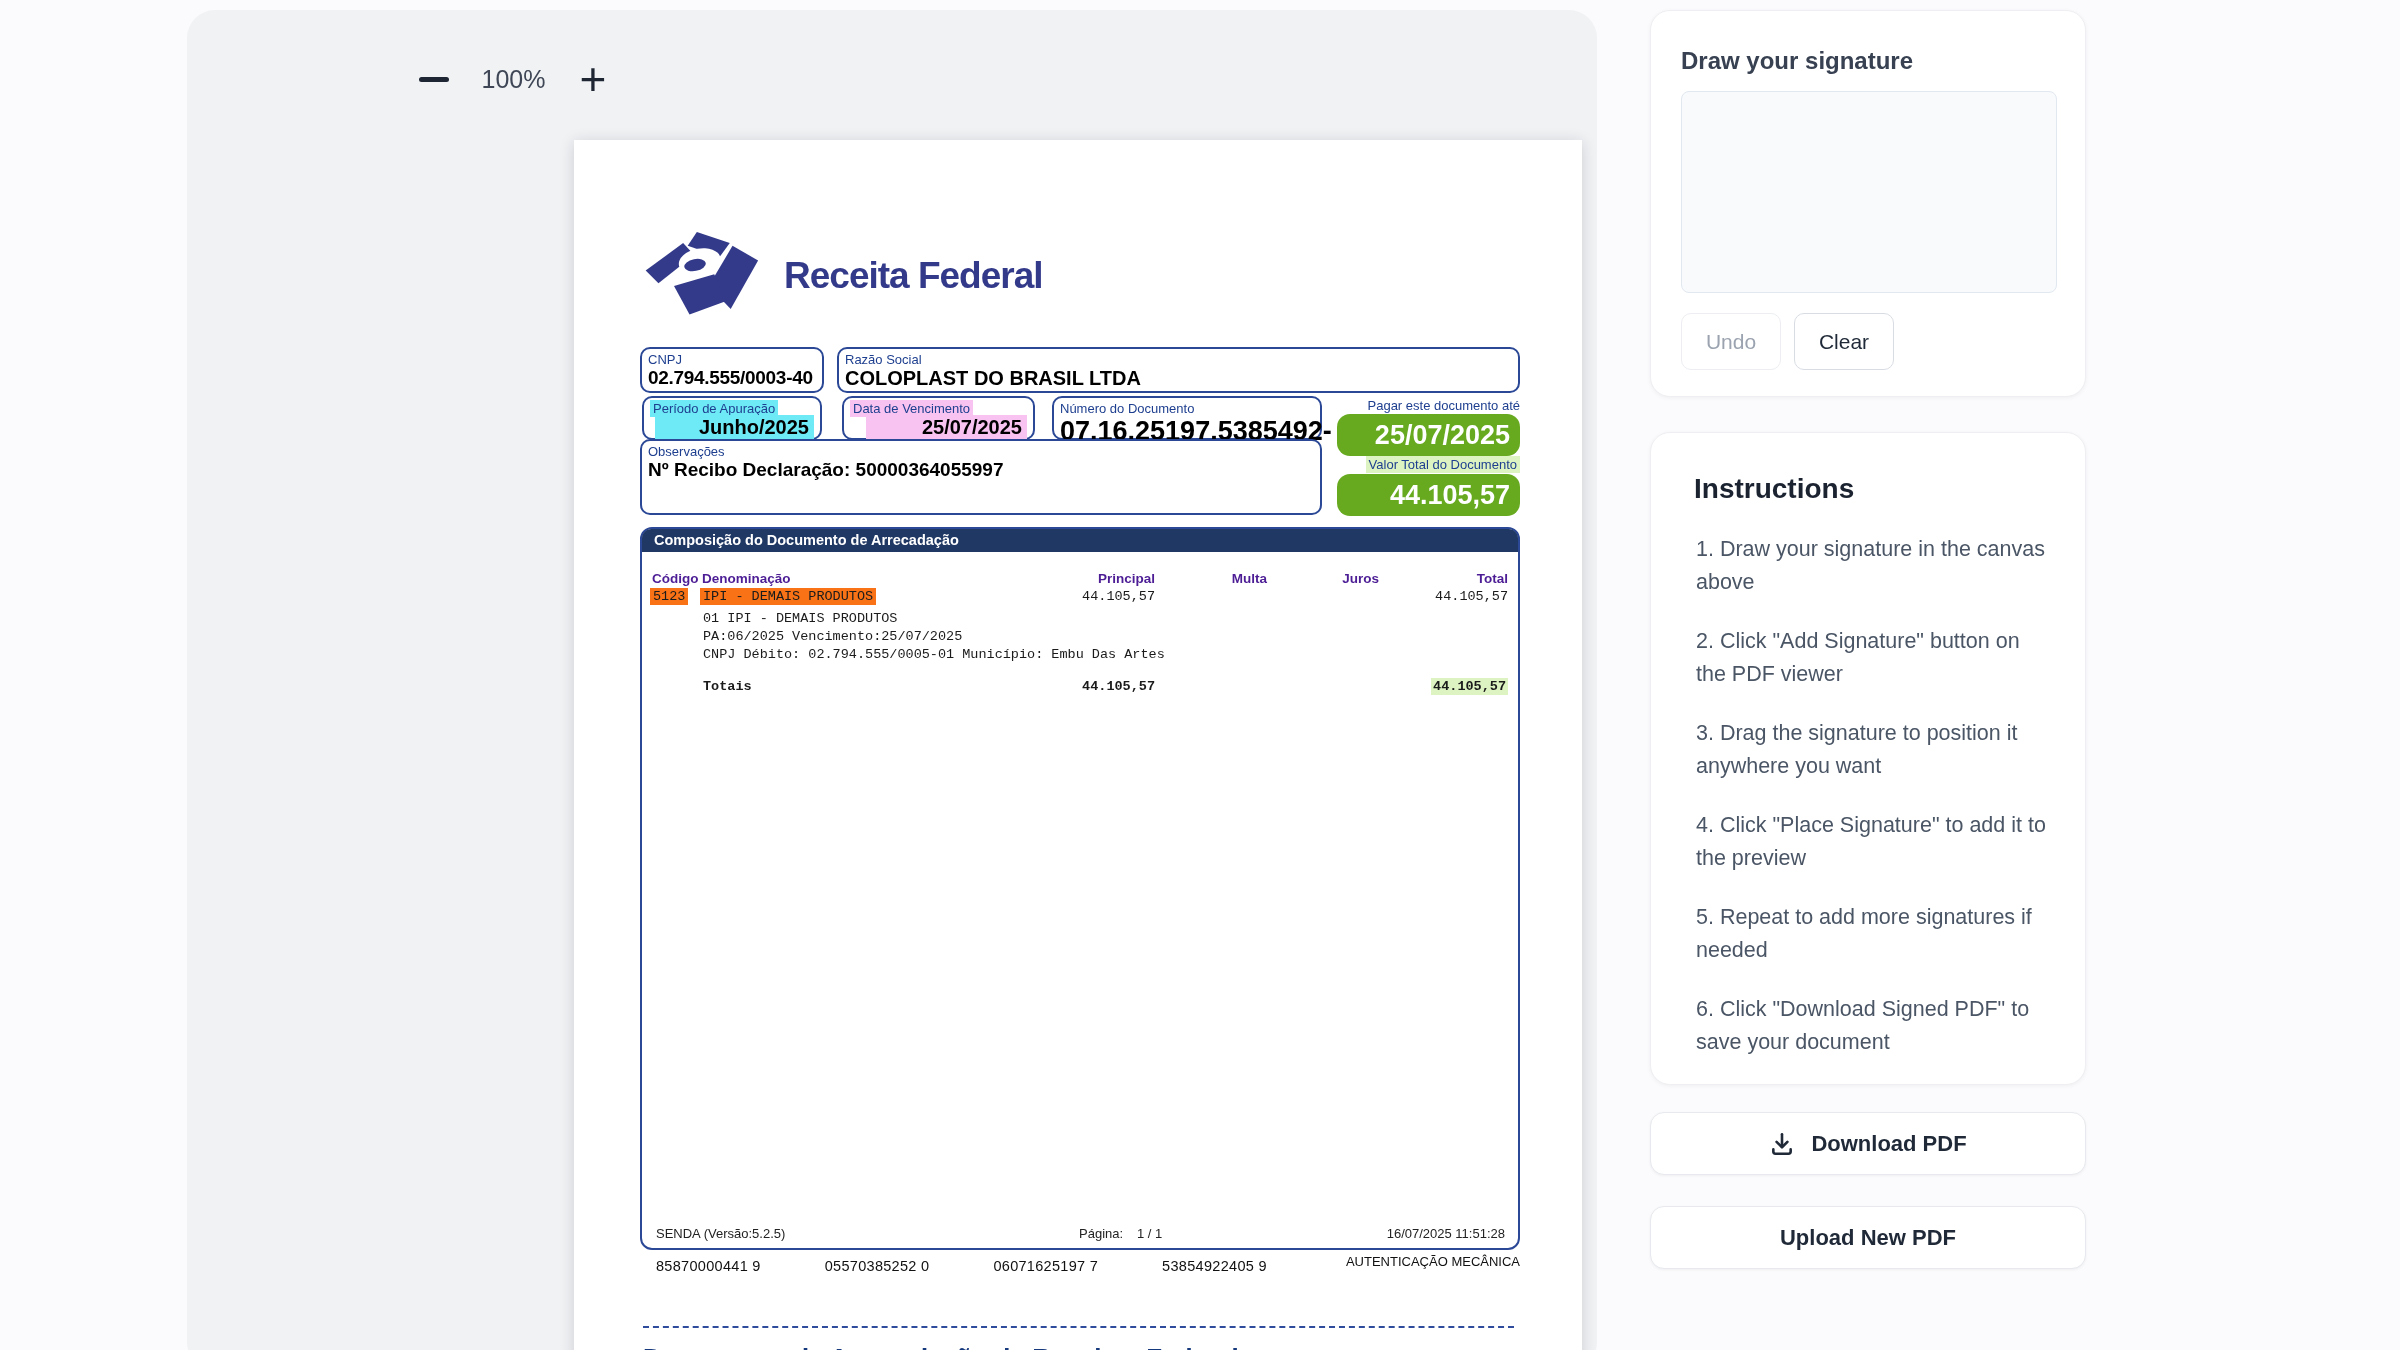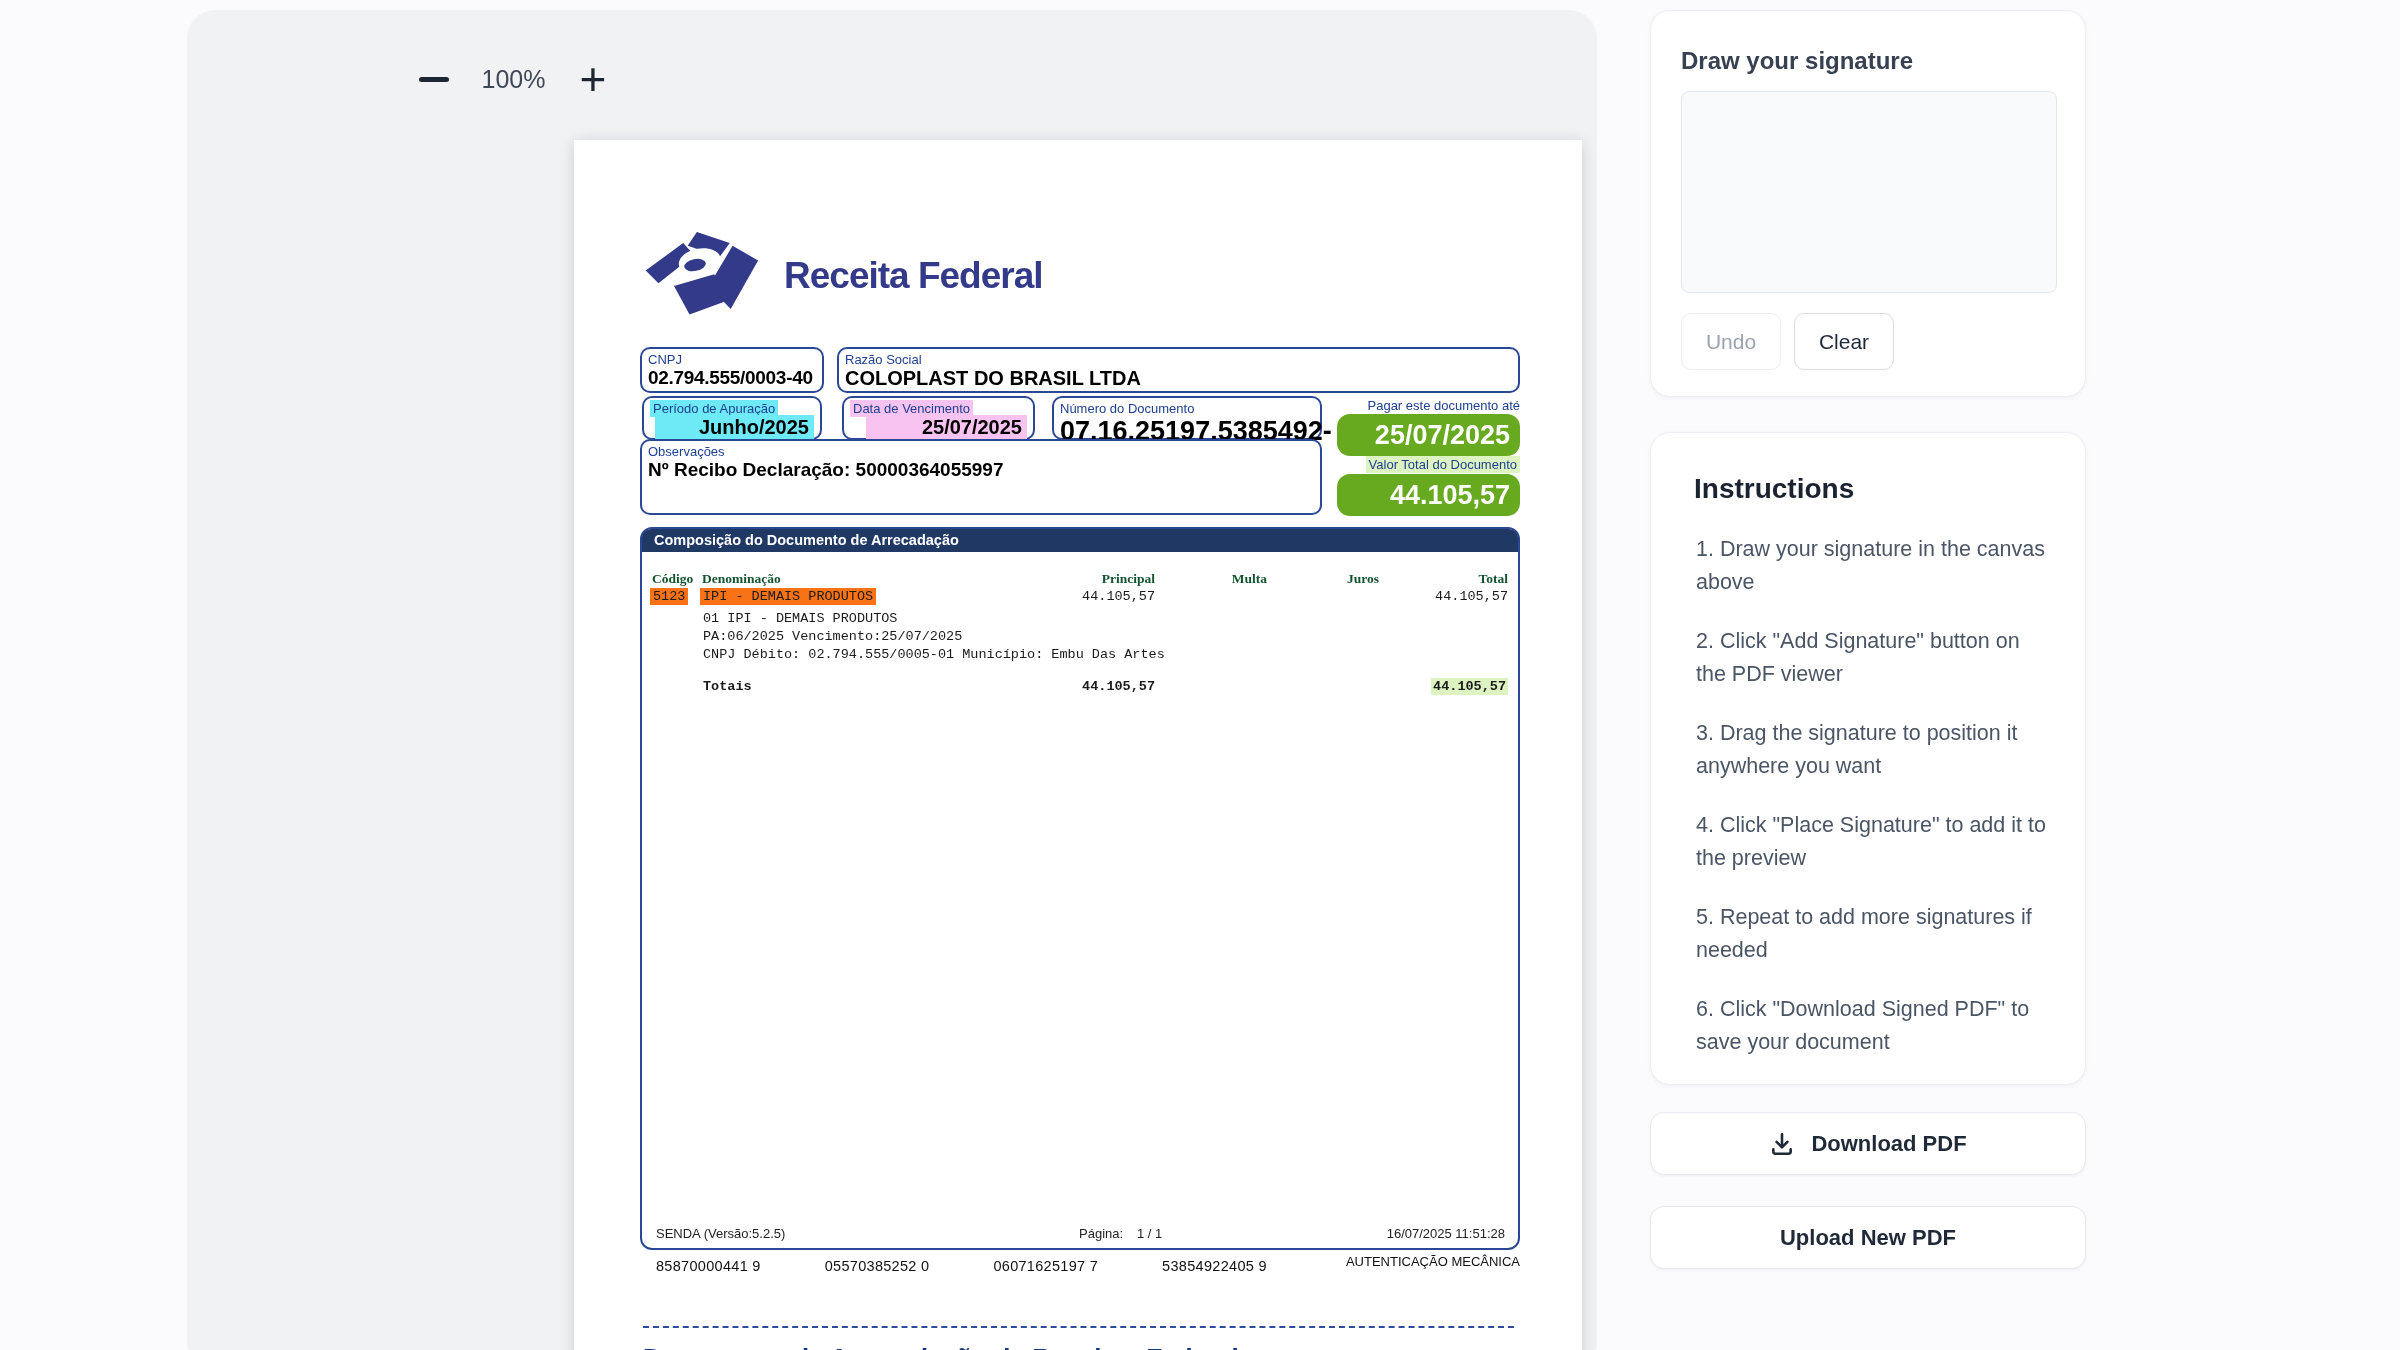--- a/index.html
+++ b/index.html
@@ -26,21 +26,21 @@
   .fvalue { font-weight:bold; font-size:20px; color:#000; }
   .hl-cyan { background:#6ee9f6; }
   .hl-pink { background:#f8c3f0; }
   .hl-tan  { background:#f97316; }
   .hl-lgreen { background:#ddf3c2; }
   .greenbox { position:absolute; width:183px; height:42px; background:#67aa1f; border-radius:13px;
               display:flex; align-items:center; justify-content:flex-end; padding-right:10px;
               color:#fff; font-weight:bold; font-size:27px; }
   .rlabel { position:absolute; text-align:right; font-size:13px; color:#1e3f8f; }
   .mono { font-family:"Liberation Mono", monospace; font-size:13.5px; color:#1b1b1b; }
-  .thead { position:absolute; font-size:13.5px; font-weight:bold; color:#14532d;font-family:Liberation Serif, serif; }
+  .thead { position:absolute; font-size:13.5px; font-weight:bold; color:#4c1d95; }
   .logo-text { font-size:37px; font-weight:bold; color:#333a8a; letter-spacing:-1px; }
 
   
   .side-card { position:absolute; left:1650px; width:436px; background:#fff; border:1px solid #efeff3;
                border-radius:20px; box-shadow:0 1px 4px rgba(15,23,42,.05); }
   .sig-title { font-size:24px; font-weight:600; color:#374151; }
   .canvas { position:absolute; left:30px; top:80px; width:376px; height:202px; background:#f8fafc;
             border:1px solid #e2e8f0; border-radius:8px; cursor:crosshair; }
   .small-btn { position:absolute; top:302px; height:57px; width:100px; background:#fff;
                border-radius:10px; font-size:21px; cursor:pointer; }

